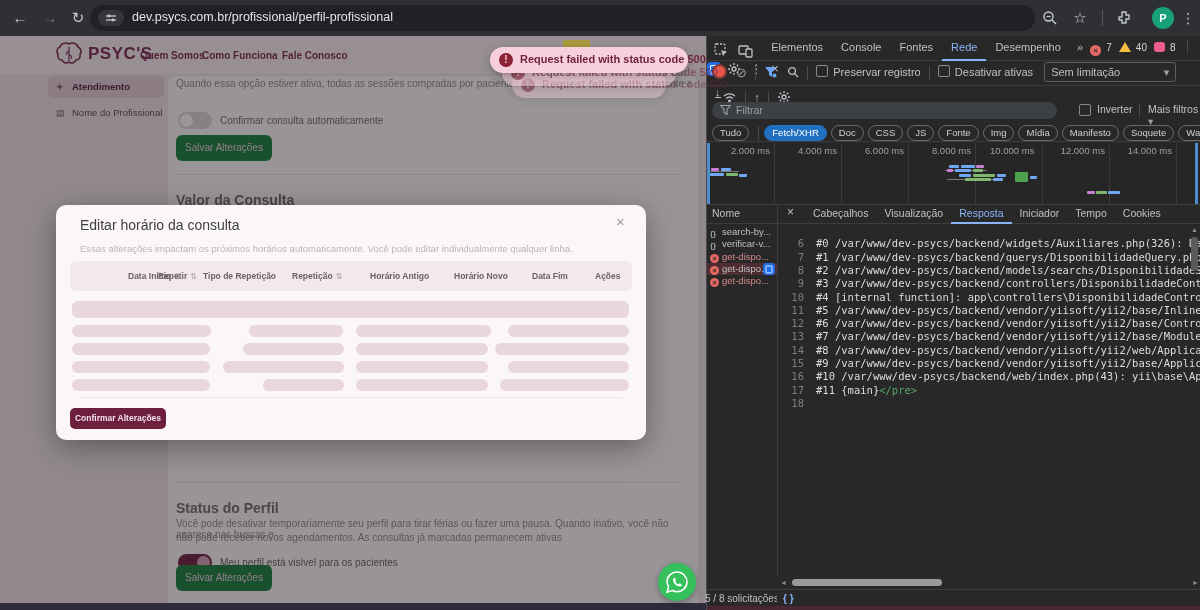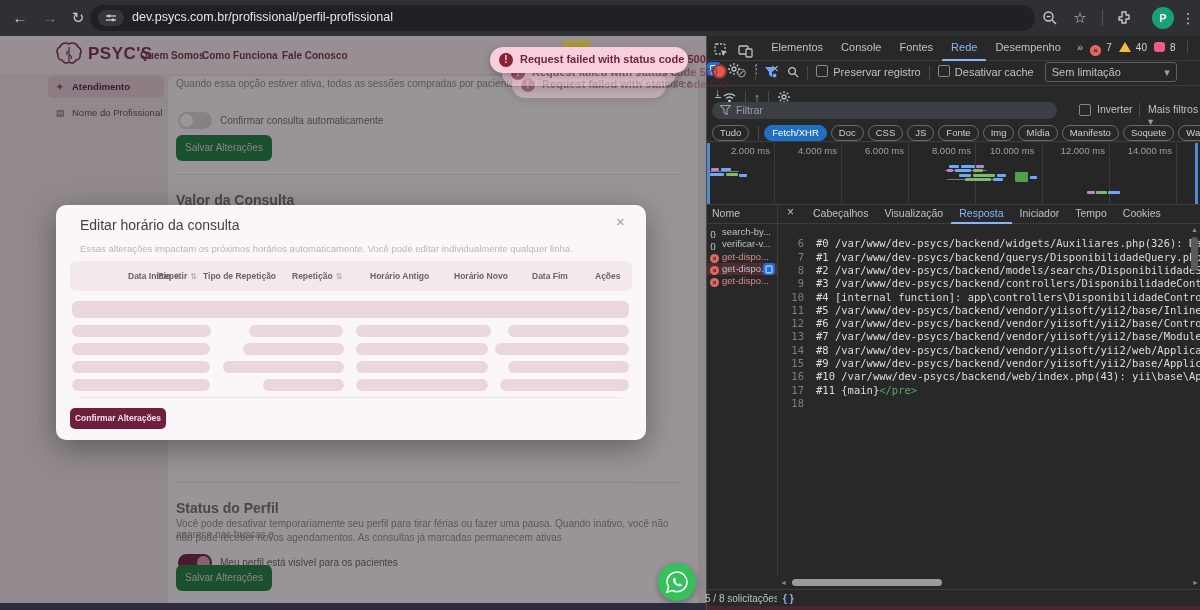--- a/index.html
+++ b/index.html
@@ -324,21 +324,21 @@
       </span>
       <span class="mini-ic" style="margin-left:7px;vertical-align:-2px">
         <svg width="12" height="12" viewBox="0 0 12 12">
             <circle cx="5" cy="5" r="3.4" fill="none" stroke="#bdc1c6" stroke-width="1.3"></circle>
             <line x1="7.6" y1="7.6" x2="11" y2="11" stroke="#bdc1c6" stroke-width="1.3"></line>
           </svg>
       </span>
       <span class="vsep"></span>
       <span class="chk"></span><span>Preservar registro</span>
       <span class="vsep"></span>
-      <span class="chk"></span><span>Desativar cache</span>
+      <span class="chk"></span><span>Desativar ativas</span>
       <span id="throttle-select" style="margin-left:8px;width:118px"><span>Sem limitação</span><span style="float:right;color:#9aa0a6">▾</span></span>
       <span class="mini-ic" style="margin-left:8px;vertical-align:-3px">
         <svg width="15" height="13" viewBox="0 0 15 13">
             <path d="M2 5a8 8 0 0 1 11 0M4.2 7.4a5 5 0 0 1 6.6 0" fill="none" stroke="#bdc1c6" stroke-width="1.3"></path>
             <circle cx="7.5" cy="10" r="1.5" fill="#bdc1c6"></circle>
           </svg>
       </span>
       <span class="vsep"></span>
       <span style="color:#bdc1c6;border-bottom:1.5px solid #bdc1c6;line-height:10px;display:inline-block;font-size:11px">↑</span>
       <span class="vsep"></span>

